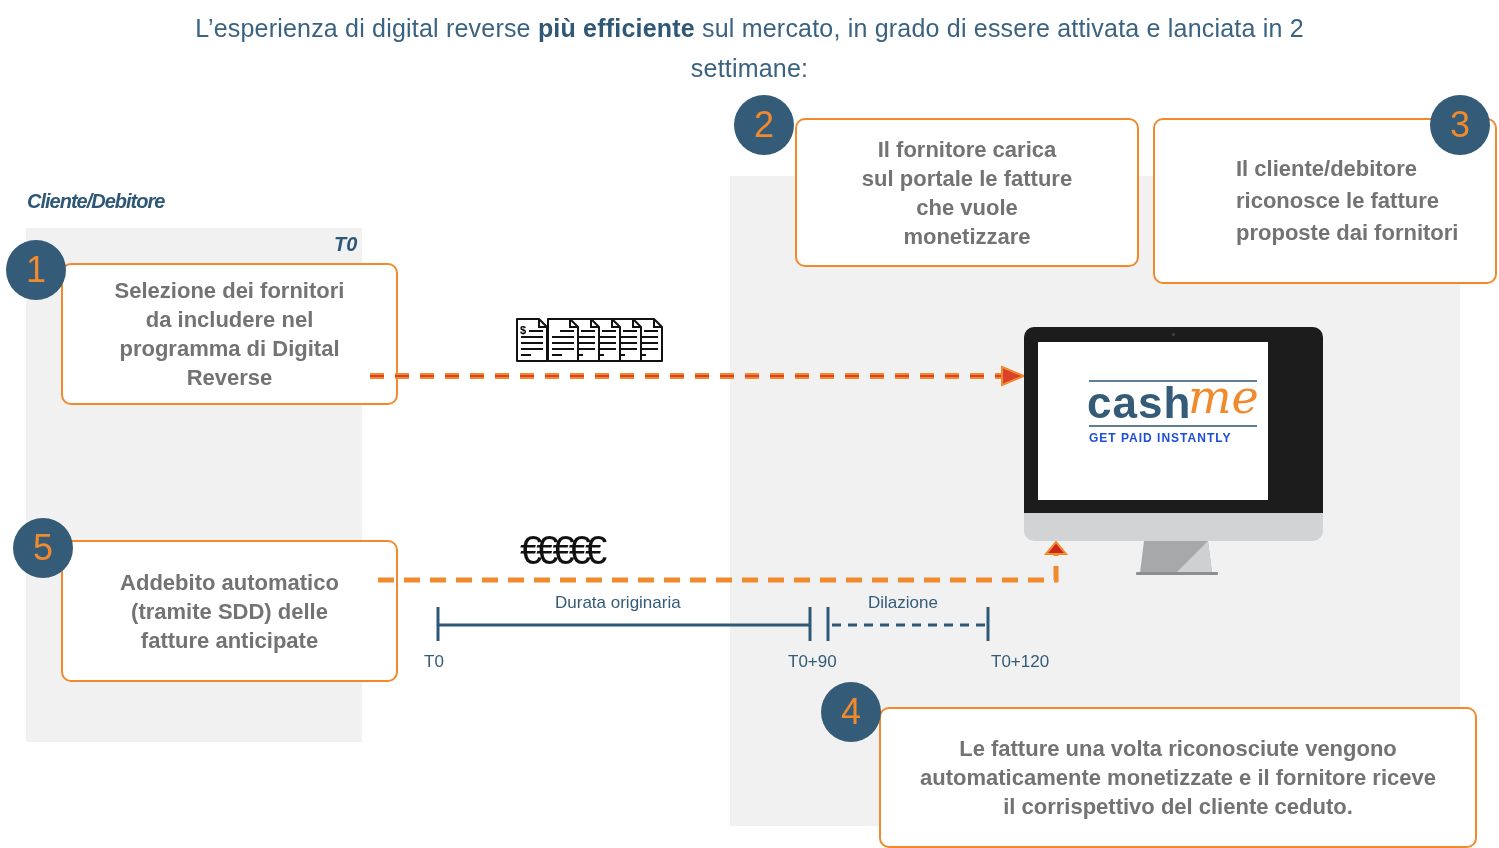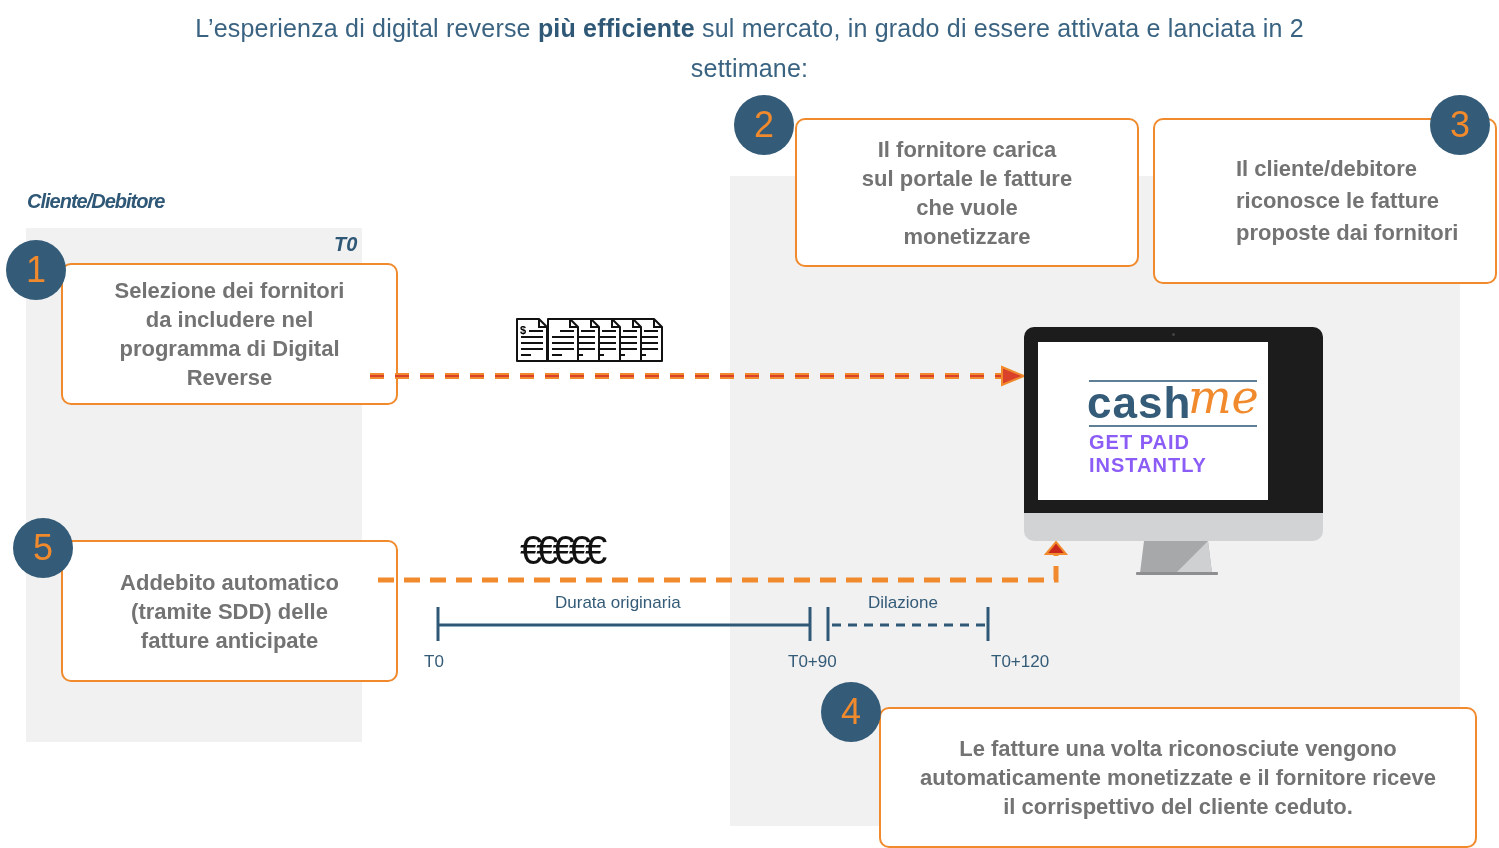--- a/index.html
+++ b/index.html
@@ -26,21 +26,21 @@
     .box span { display:block; }
     .badge {
       width:60px; height:60px; border-radius:50%; background:#345b78;
       color:#f08a2c; font-size:36px; line-height:60px; text-align:center;
     }
     .monitor-frame { background:#1c1c1c; border-radius:10px 10px 0 0; }
     .monitor-screen { background:#ffffff; }
     .monitor-chin { background:#d2d3d5; border-radius:0 0 10px 10px; }
     .logo-line { height:2px; background:#5f7f97; }
     .cash { font-size:44px; font-weight:bold; color:#345b78; letter-spacing:1px; }
-    .tagline { font-size:20px; color:#8b5cf6; letter-spacing:1px; font-weight:bold; }
+    .tagline { font-size:12px; color:#1d4ed8; letter-spacing:1px; font-weight:bold; }
     .euros { font-size:40px; color:#111; letter-spacing:-6px; }
     .tl-label { font-size:17px; color:#345b78; }
     svg { overflow:visible; }
   </style>
 </head>
 <body>
 
 <div class="abs title">
   <div><span>L’esperienza di digital reverse </span><b>più efficiente</b><span> sul mercato, in grado di essere attivata e lanciata in 2</span></div>
   <div>settimane:</div>

